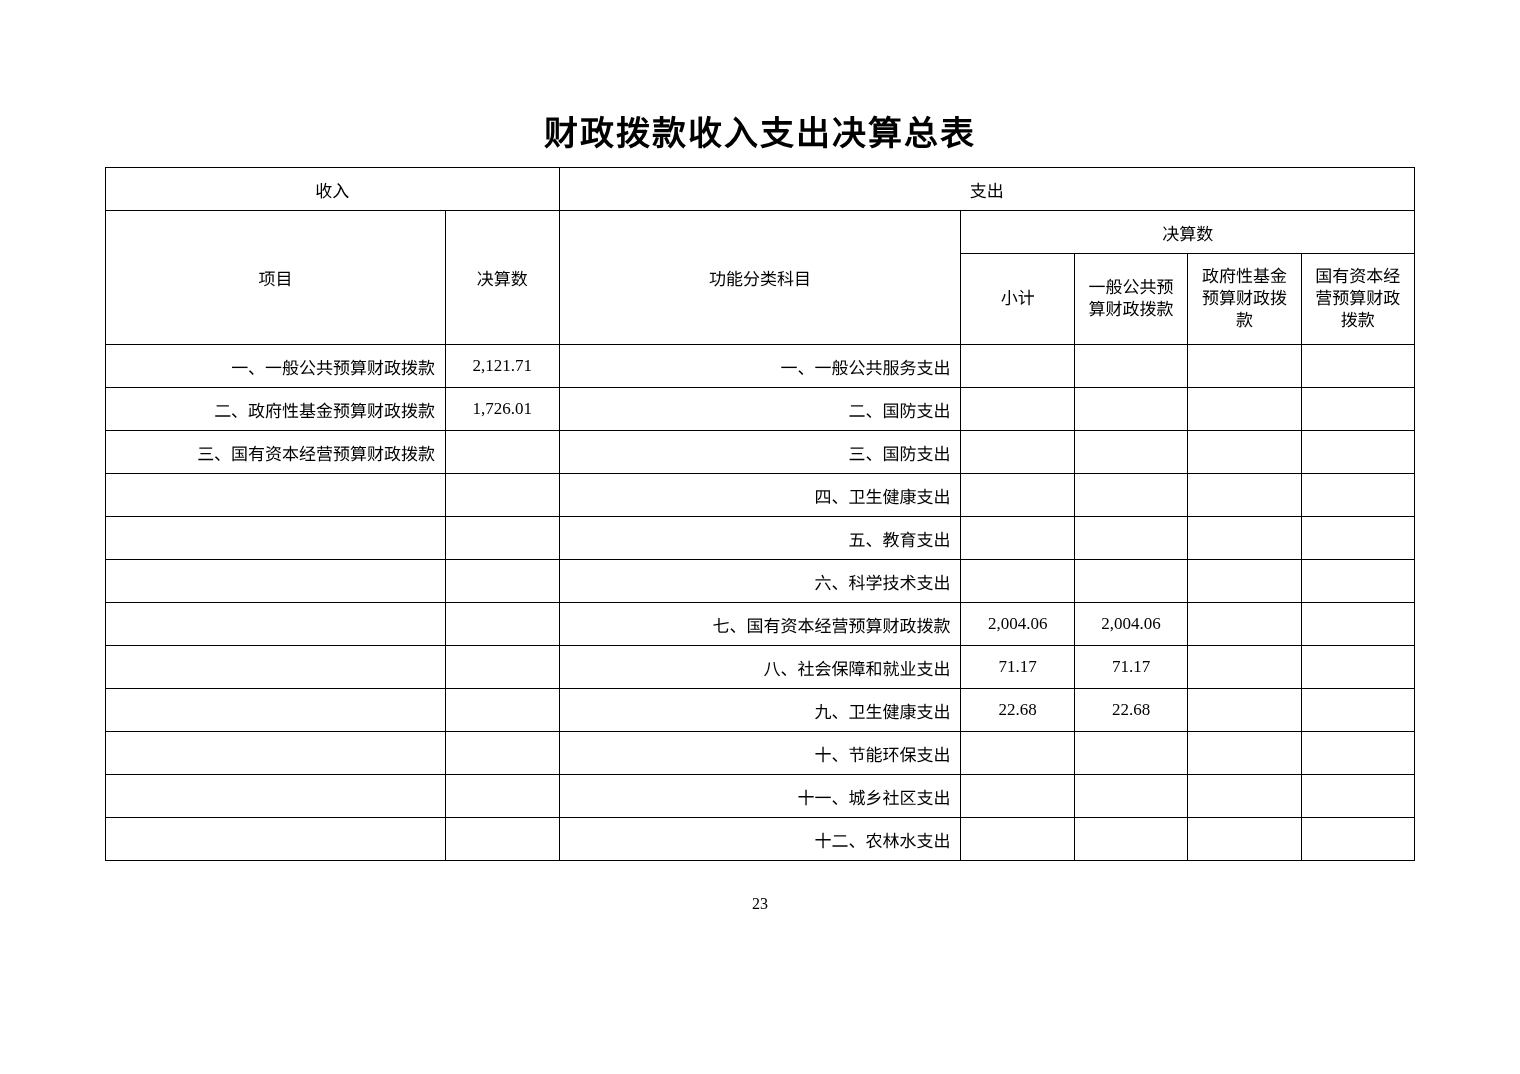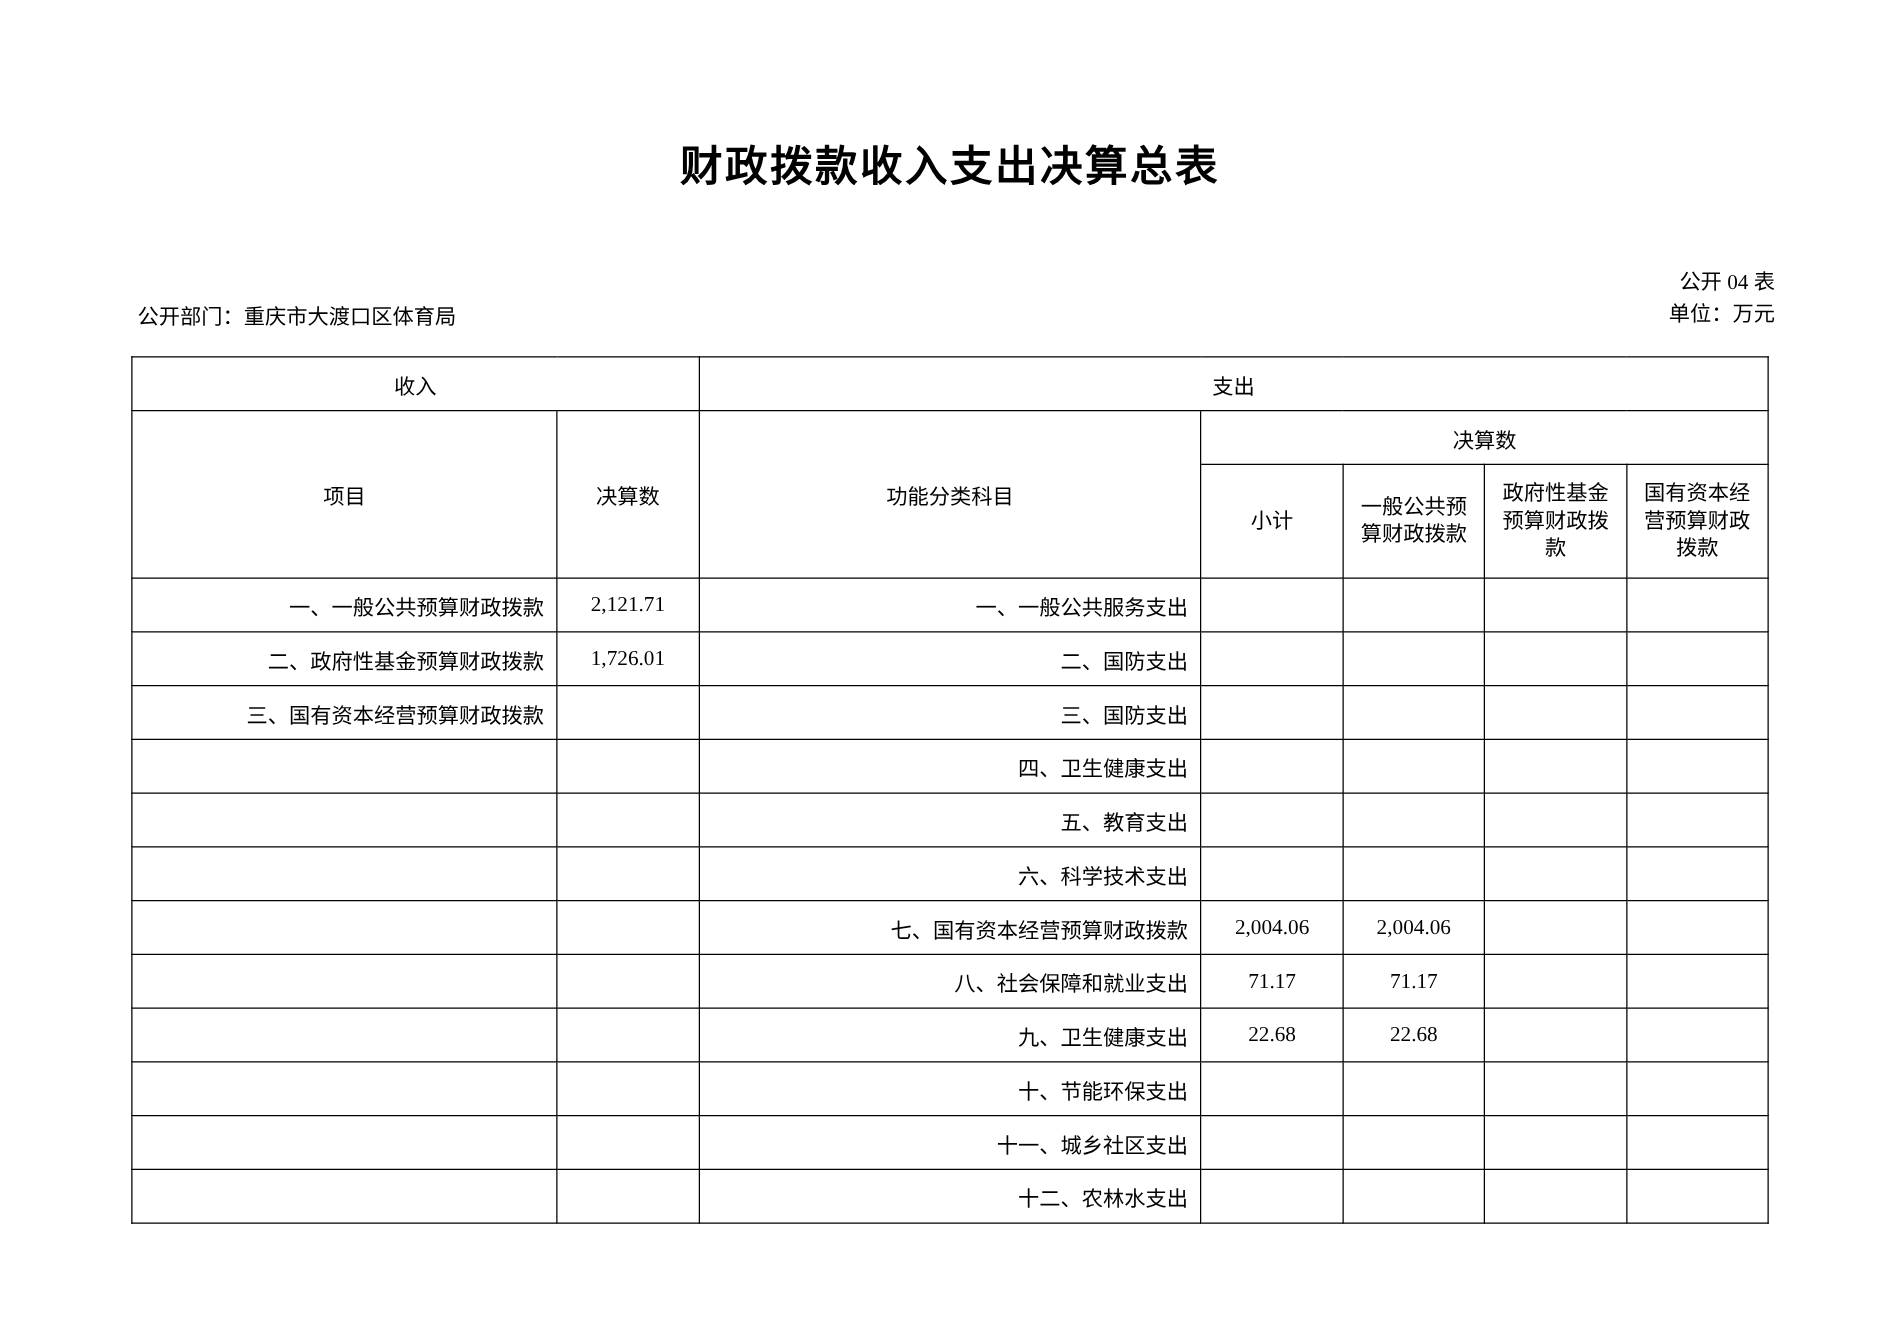--- a/index.html
+++ b/index.html
@@ -78,27 +78,20 @@
   }
   .indent { padding-left: 14px; }
 </style>
 </head>
 <body>
 
 <div class="page">
 
   <h1 class="doc-title">财政拨款收入支出决算总表</h1>
 
-  <div class="meta-wrap">
-    <div class="meta-right">
-      <div>公开 04 表</div>
-      <div>单位：万元</div>
-    </div>
-    <div class="meta-left">公开部门：重庆市大渡口区体育局</div>
-  </div>
 
   <table class="main">
     <colgroup>
       <col style="width:330px">
       <col style="width:110px">
       <col style="width:390px">
       <col style="width:110px">
       <col style="width:110px">
       <col style="width:110px">
       <col style="width:110px">
@@ -226,13 +219,14 @@
         <td class="c-right"></td>
         <td class="c-left indent">十二、农林水支出</td>
         <td class="c-right"></td>
         <td class="c-right"></td>
         <td class="c-right"></td>
         <td class="c-right"></td>
       </tr>
     </tbody>
   </table>
 
+  <div class="page-number">23</div>
 </div>
 
 </body></html>

